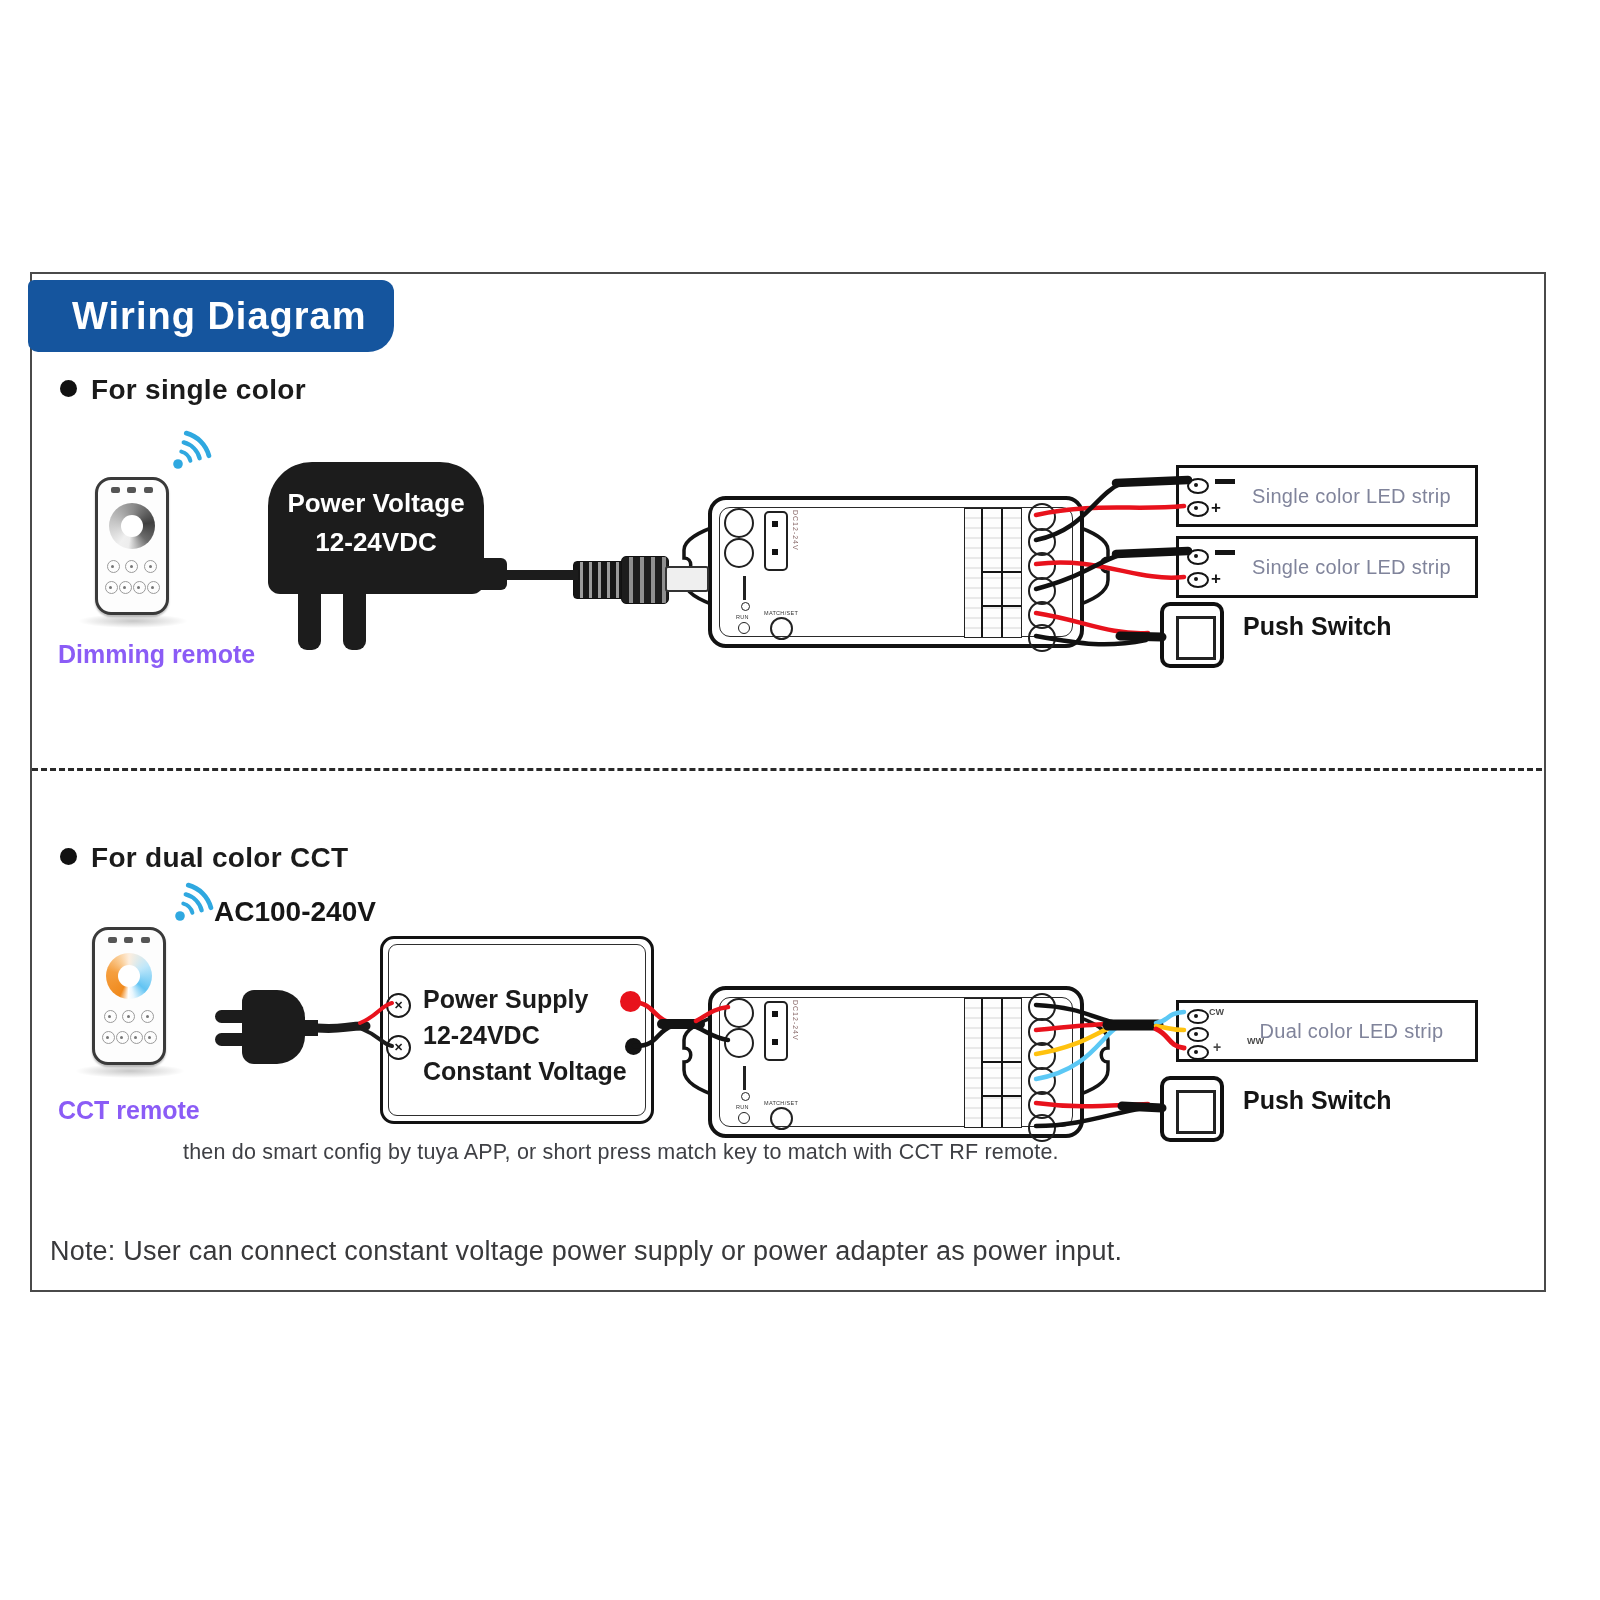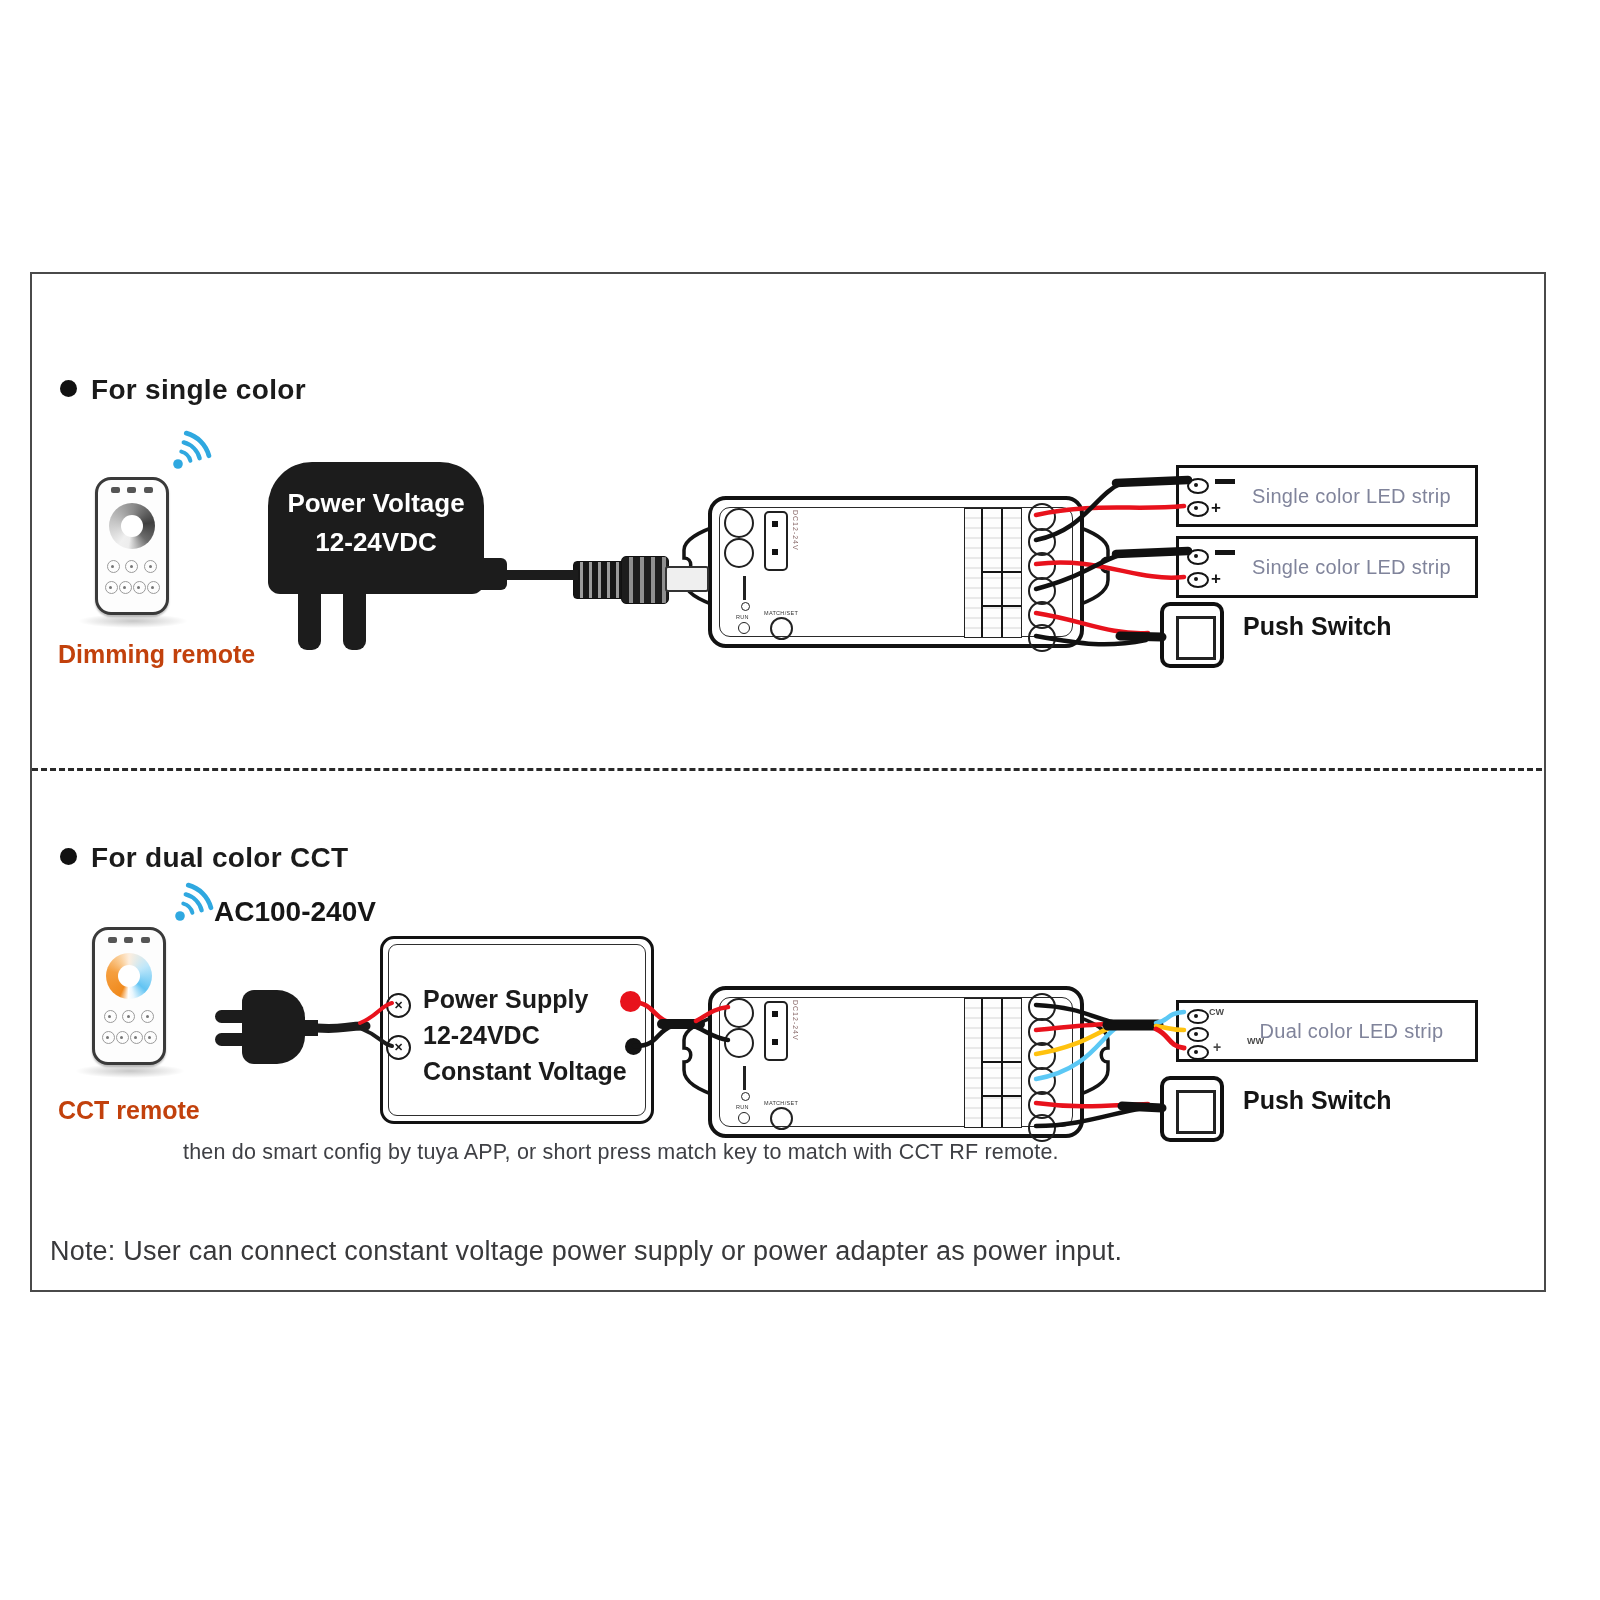--- a/index.html
+++ b/index.html
@@ -30,21 +30,21 @@
   .rm-dial.dim{background:conic-gradient(from 215deg,#f0f0f0 0deg,#c4c4c4 70deg,#8b8b8b 150deg,#3f3f3f 225deg,#6b6b6b 280deg,#ededed 335deg,#f0f0f0 360deg);}
   .rm-dial.cct{background:conic-gradient(from 0deg,#fdeede 0deg,#bfe7fa 60deg,#62c4f3 130deg,#eaf7fe 168deg,#ffffff 182deg,#f08a1d 205deg,#f59f3f 285deg,#fbd2a0 335deg,#fdeede 360deg);}
   .rm-hole{position:absolute;left:12px;top:12px;width:22px;height:22px;border-radius:50%;background:#fff;}
   .rm-row{position:absolute;left:0;width:100%;display:flex;justify-content:space-around;padding:0 6px;box-sizing:border-box;}
   .rm-row3{top:80px;}
   .rm-row4{top:101px;}
   .rm-row i{width:11px;height:11px;border:1.5px solid #9b9b9b;border-radius:50%;position:relative;}
   .rm-row i::after{content:"";position:absolute;left:3.5px;top:3.5px;width:3px;height:3px;border-radius:50%;background:#777;}
   .rm-shadow{position:absolute;width:110px;height:14px;border-radius:50%;
              background:radial-gradient(closest-side,rgba(0,0,0,.22),rgba(0,0,0,0));}
-  .rm-label{position:absolute;font-size:25px;font-weight:700;color:#c2410c;}
+  .rm-label{position:absolute;font-size:25px;font-weight:700;color:#8b5cf6;}
 
   
   .wifi{position:absolute;}
 
   
   .pa-body{position:absolute;left:268px;top:462px;width:216px;height:132px;background:#1c1c1c;
            border-radius:44px 44px 12px 12px;color:#fff;text-align:center;}
   .pa-body .l1{margin-top:26px;font-size:26px;font-weight:700;}
   .pa-body .l2{margin-top:8px;font-size:26px;font-weight:700;}
   .pa-prong{position:absolute;width:23px;height:58px;background:#1c1c1c;border-radius:0 0 9px 9px;}
@@ -113,20 +113,23 @@
   .wires{position:absolute;left:0;top:0;pointer-events:none;z-index:6;}
 </style>
 </head>
 <body>
 
 <div class="canvas">
 
   <div class="frame"></div>
   <div class="divider"></div>
 
+  <div class="hdr">
+    <span>Wiring Diagram</span>
+  </div>
 
   <div class="sec-head" style="left:60px;top:374px;">
     <span class="dot"></span><span>For single color</span>
   </div>
 
   <svg class="wifi" style="left:170px;top:424px;" width="48" height="48" viewBox="0 0 60 60">
     <circle cx="10" cy="50" r="6" fill="#2FA8E0"></circle>
     <path d="M25.5,45.9 A16,16 0 0 0 14.1,34.5" fill="none" stroke="#2FA8E0" stroke-width="5" stroke-linecap="round"></path>
     <path d="M37.0,42.8 A28,28 0 0 0 17.2,23.0" fill="none" stroke="#2FA8E0" stroke-width="5.5" stroke-linecap="round"></path>
     <path d="M48.6,39.6 A40,40 0 0 0 20.4,11.4" fill="none" stroke="#2FA8E0" stroke-width="6" stroke-linecap="round"></path>

